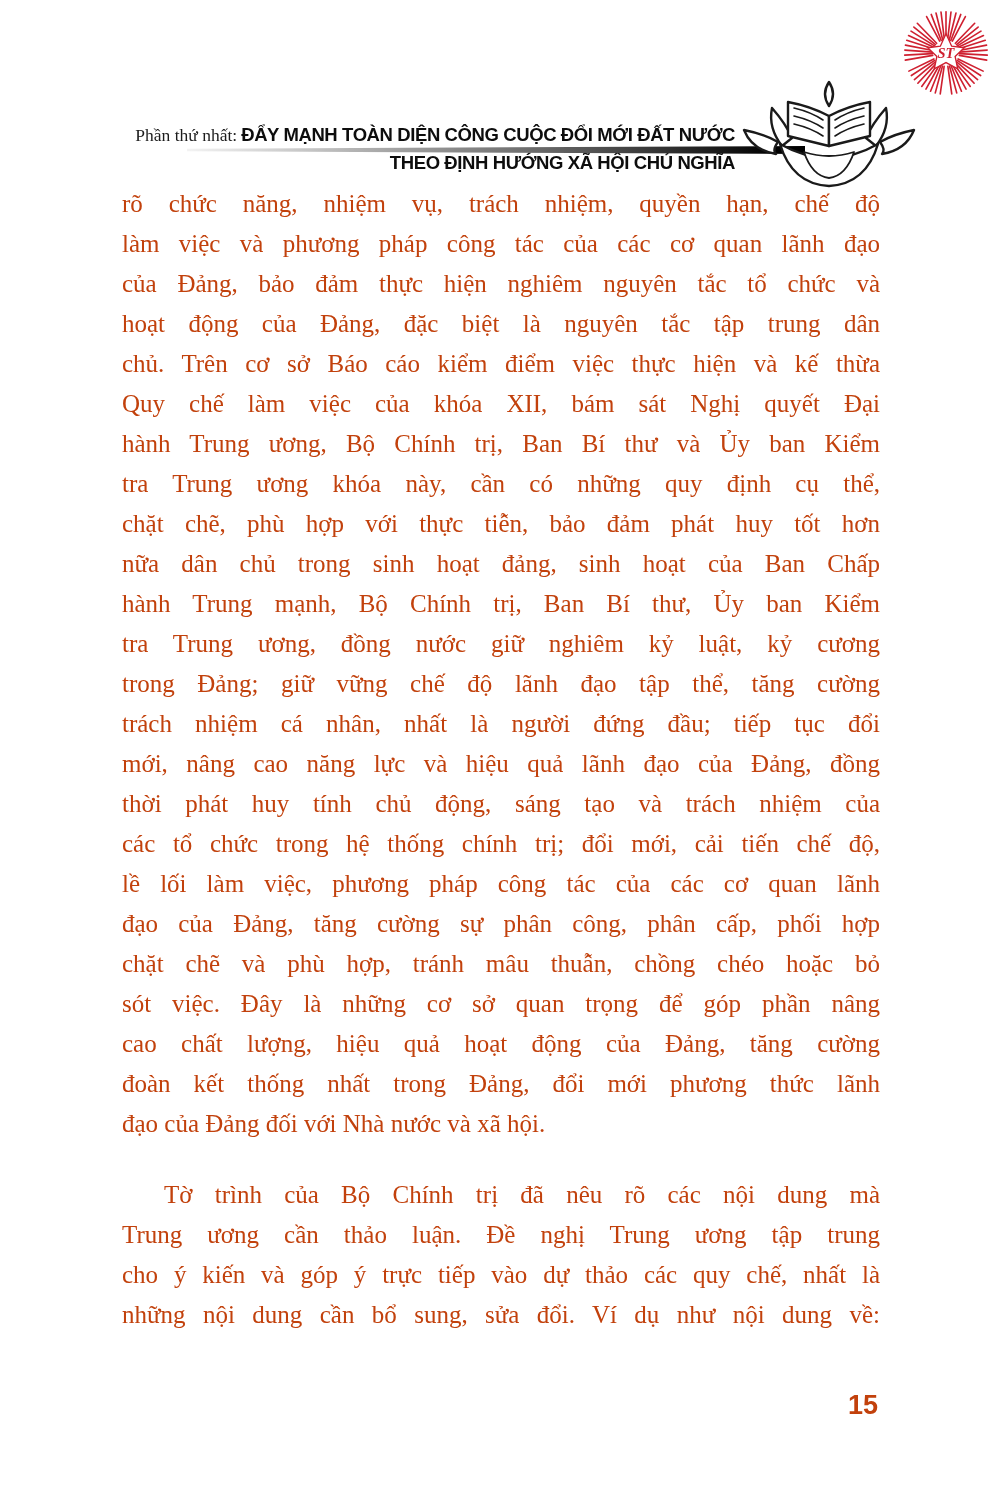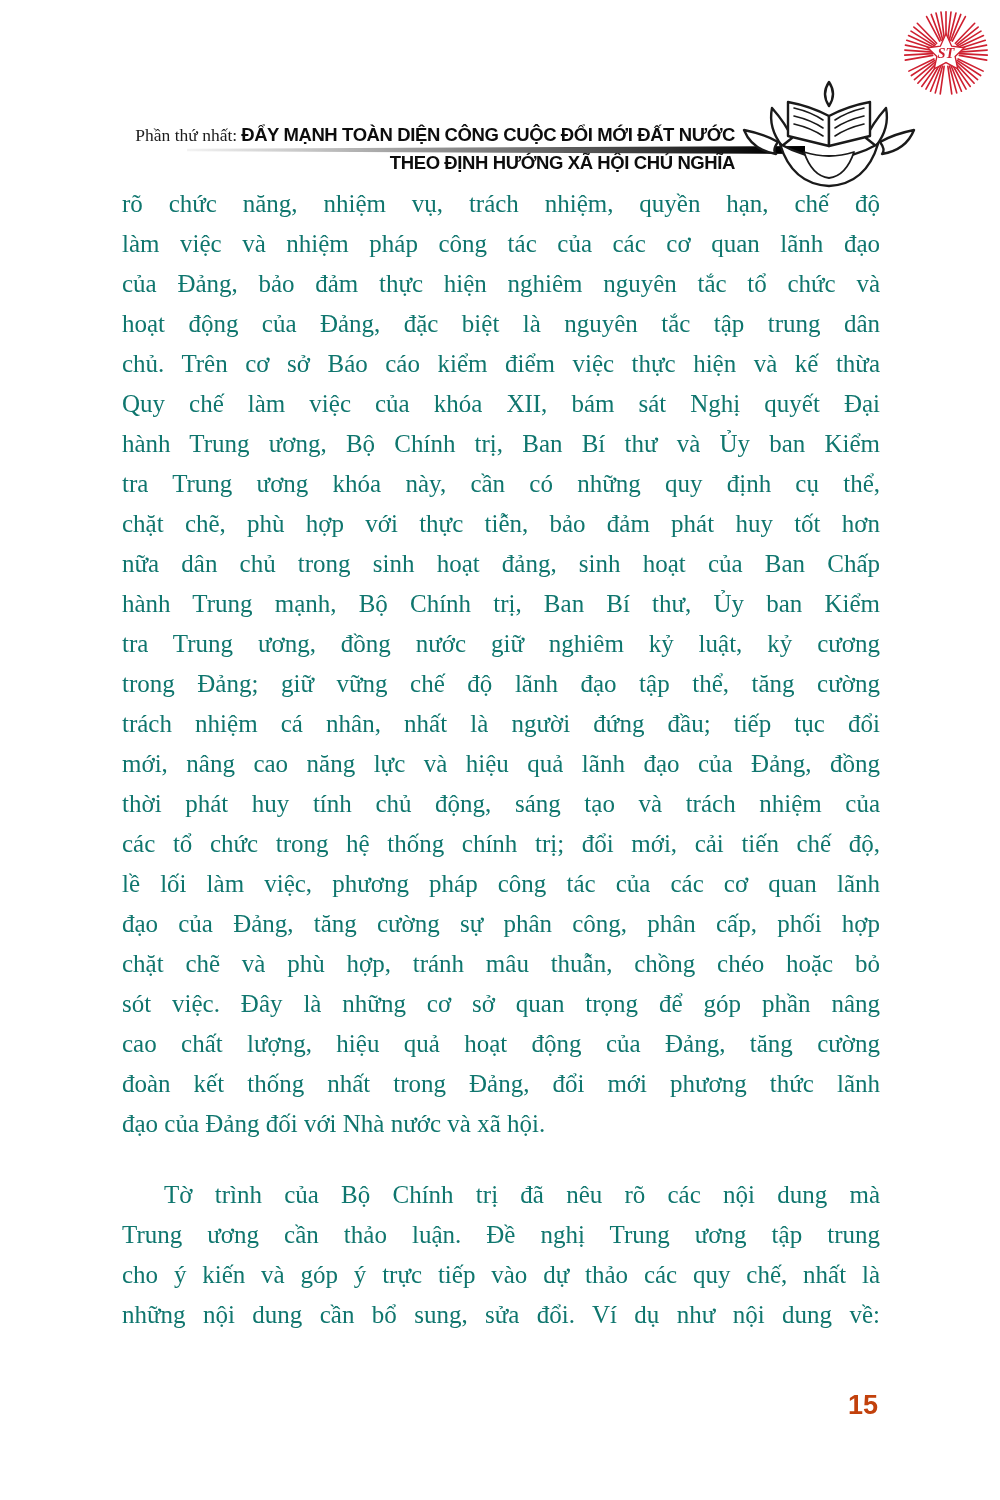--- a/index.html
+++ b/index.html
@@ -28,21 +28,21 @@
   .gradient-rule {
     position:absolute; left:187px; top:146px; width:618px; height:8px;
     background:linear-gradient(to right, rgba(225,225,225,0.4), #b8b8b8 25%, #555 65%, #000 95%);
     clip-path:polygon(0 34%, 100% 0, 100% 100%, 0 66%);
   }
   .lotus-emblem { position:absolute; left:738px; top:80px; width:182px; height:114px; }
 
   
   .body-text {
     position:absolute; left:122px; top:184px; width:758px;
-    font-size:25px; line-height:40px; color:#0f766e;
+    font-size:25px; line-height:40px; color:#c2410c;
   }
   .line { height:40px; text-align:justify; text-align-last:justify; }
   .line.endleft { text-align-last:left; }
   .line.first-indent { text-indent:42px;margin-top:31px; }
 
   
   .page-number {
     position:absolute; right:122px; top:1390px;
     font-family:"Liberation Sans", sans-serif;
     font-weight:bold; font-size:27px; color:#c2410c;
@@ -102,21 +102,21 @@
       <path d="M56,28 Q73,32 85,40 M56,36 Q73,40 85,48 M56,44 Q73,48 85,56 M126,28 Q109,32 97,40 M126,36 Q109,40 97,48 M126,44 Q109,48 97,56" fill="none" stroke-width="1.6"></path>
 
       <path d="M42,64 Q91,92 140,64 Q128,104 91,106 Q54,104 42,64 Z"></path>
       <path d="M66,72 Q91,80 116,72 Q108,96 91,98 Q74,96 66,72 Z" stroke-width="1.8"></path>
     </svg>
   </div>
 
   <main class="body-text">
       <div>
         <div class="line">rõ chức năng, nhiệm vụ, trách nhiệm, quyền hạn, chế độ</div>
-        <div class="line">làm việc và nhiệm pháp công tác của các cơ quan lãnh đạo</div>
+        <div class="line">làm việc và phương pháp công tác của các cơ quan lãnh đạo</div>
         <div class="line">của Đảng, bảo đảm thực hiện nghiêm nguyên tắc tổ chức và</div>
         <div class="line">hoạt động của Đảng, đặc biệt là nguyên tắc tập trung dân</div>
         <div class="line">chủ. Trên cơ sở Báo cáo kiểm điểm việc thực hiện và kế thừa</div>
         <div class="line">Quy chế làm việc của khóa XII, bám sát Nghị quyết Đại</div>
         <div class="line">hành Trung ương, Bộ Chính trị, Ban Bí thư và Ủy ban Kiểm</div>
         <div class="line">tra Trung ương khóa này, cần có những quy định cụ thể,</div>
         <div class="line">chặt chẽ, phù hợp với thực tiễn, bảo đảm phát huy tốt hơn</div>
         <div class="line">nữa dân chủ trong sinh hoạt đảng, sinh hoạt của Ban Chấp</div>
         <div class="line">hành Trung mạnh, Bộ Chính trị, Ban Bí thư, Ủy ban Kiểm</div>
         <div class="line">tra Trung ương, đồng nước giữ nghiêm kỷ luật, kỷ cương</div>

